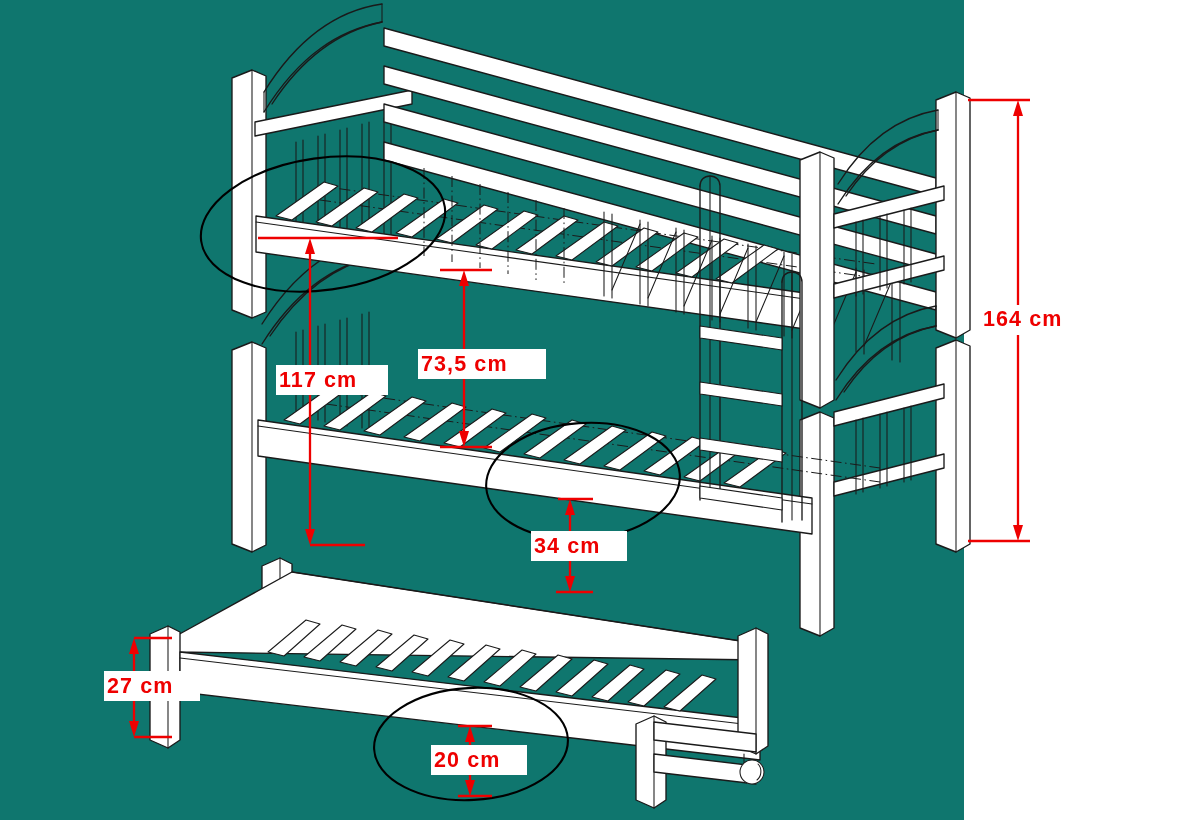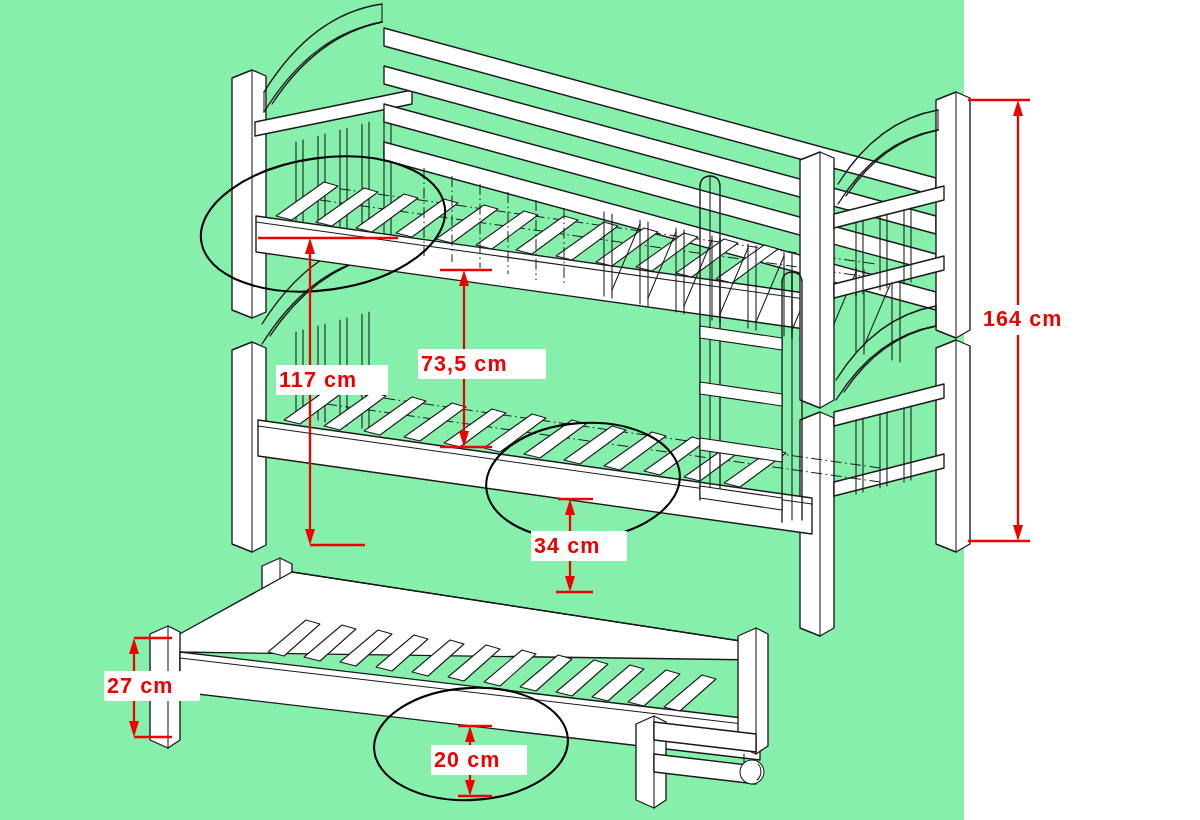--- a/index.html
+++ b/index.html
@@ -10,21 +10,21 @@
   body {
     width: 1200px;
     height: 820px;
     overflow: hidden;
     font-family: "Liberation Sans", sans-serif;
   }
   #diagram-root {
     position: relative;
     width: 964px;
     height: 820px;
-    background: #86efac;
+    background: #0f766e;
   }
   svg#tech-drawing {
     display: block;
     width: 1200px;
     height: 820px;
   }
   .ln {
     fill: none;
     stroke: #1a1a1a;
     stroke-width: 1.35;

